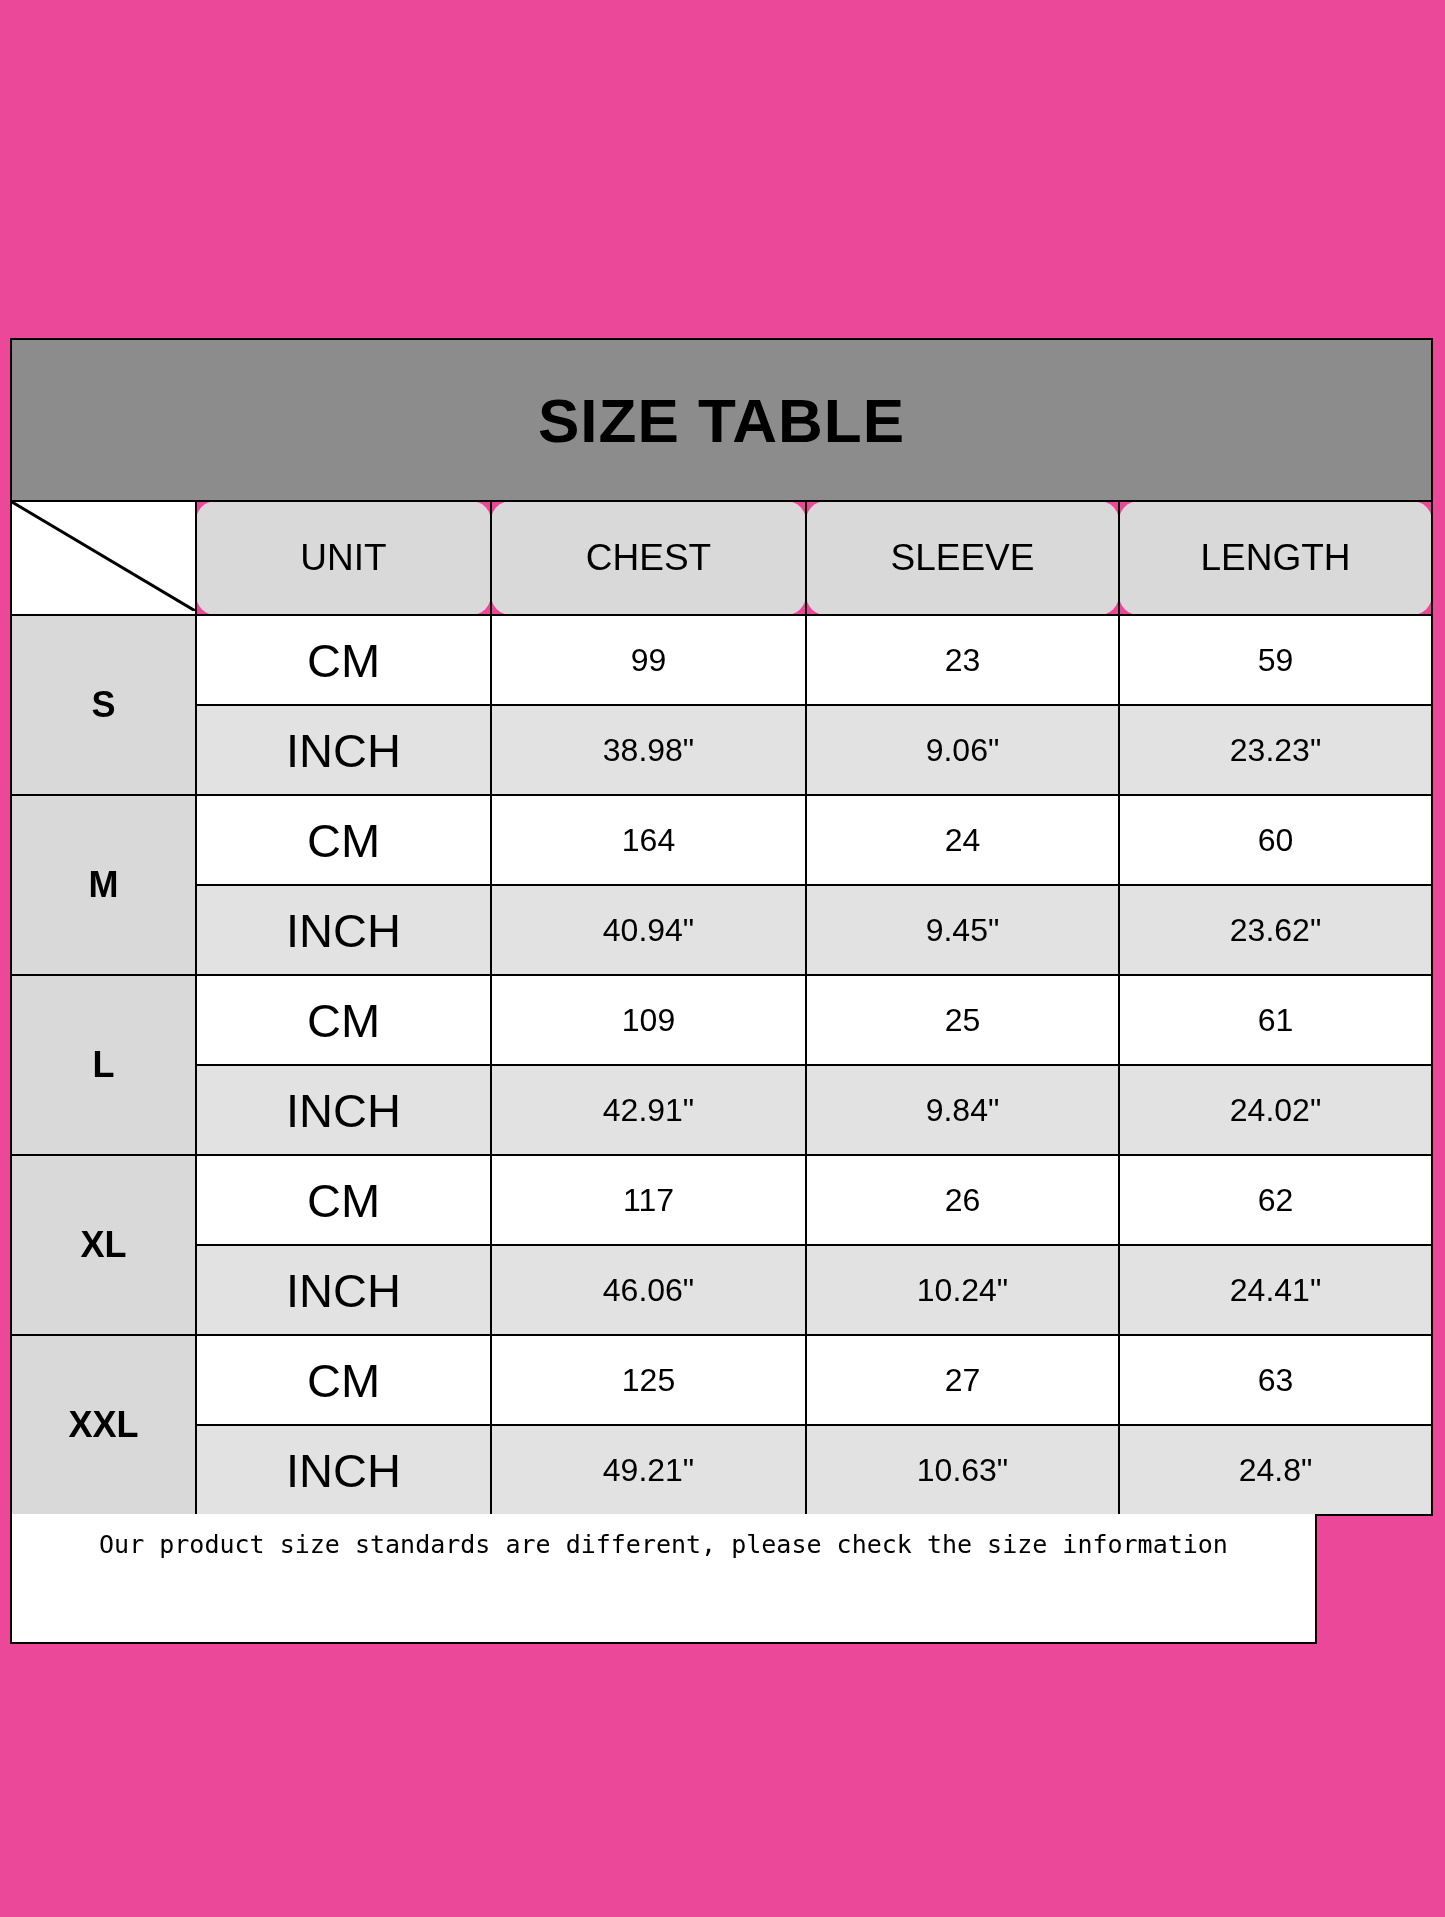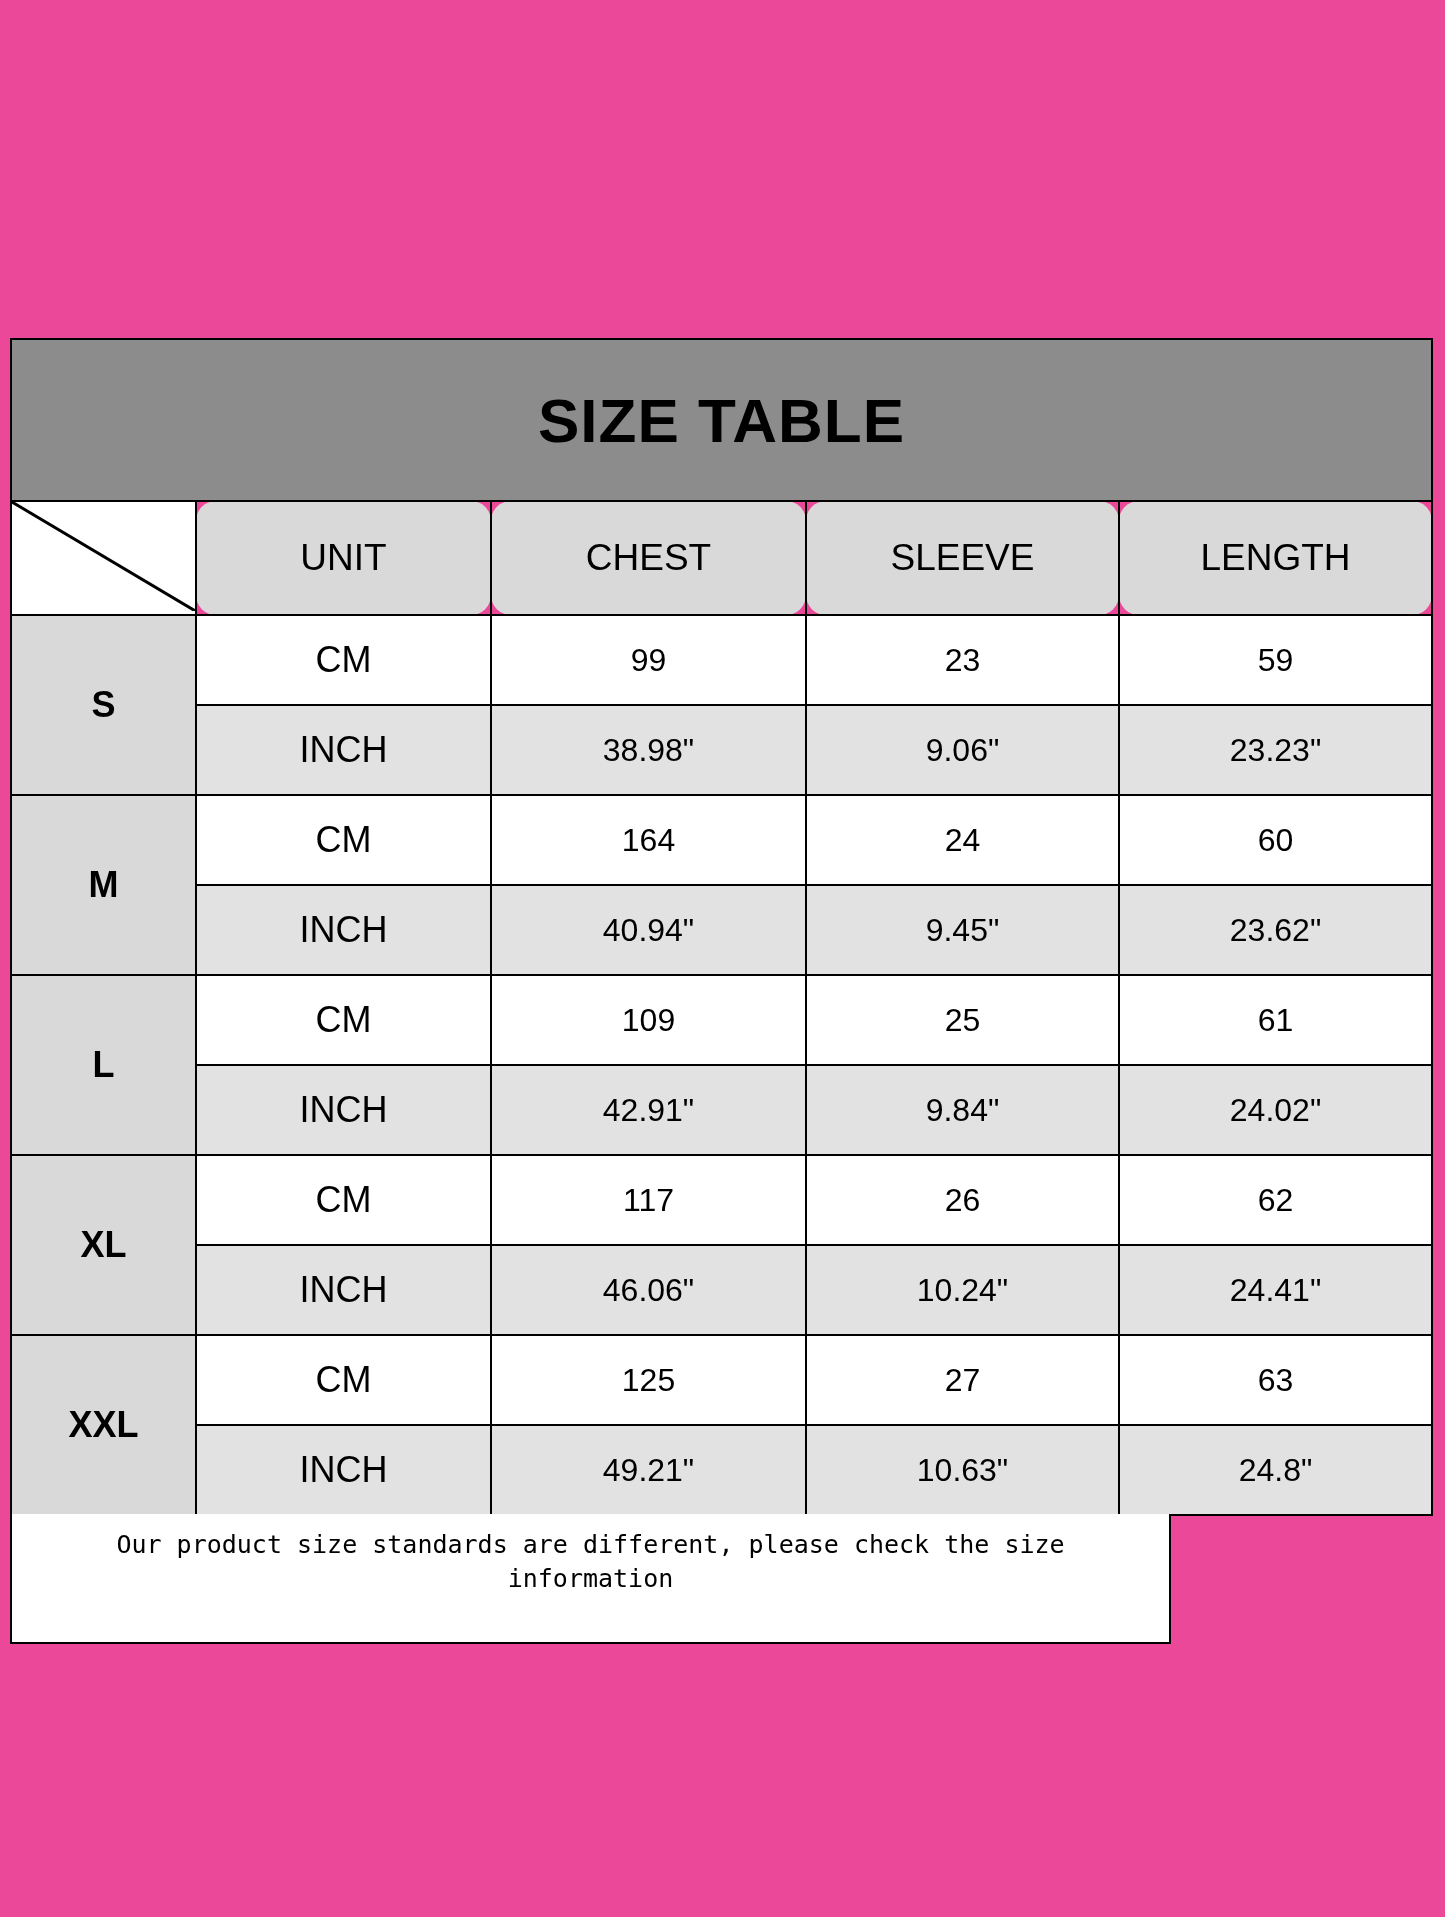--- a/index.html
+++ b/index.html
@@ -59,36 +59,36 @@
     height: 110px;
     border-radius: 20px;
   }
   .size-cell {
     background: #d9d9d9;
     font-size: 36px;
     font-weight: bold;
     width: 185px;
   }
   .unit-cell {
-    font-size: 36px;
+    font-size: 47px;
     height: 86px;
     width: 295px;
   }
   .val-cell {
     font-size: 32px;
     height: 86px;
   }
   .row-cm td { background: #ffffff; }
   .row-inch td { background: #e2e2e2; }
   .row-cm td.size-cell, .row-inch td.size-cell { background: #d9d9d9; }
   .note-wrap {
     position: absolute;
     left: 10px;
     top: 1178px;
-    width: 1161px;
+    width: 1307px;
     border: 2px solid #000;
     border-top: none;
     background: #ffffff;
     box-sizing: border-box;
     padding: 14px 18px 22px 18px;
     min-height: 130px;
   }
   .note-text {
     font-family: "DejaVu Sans Mono", monospace;
     font-size: 25px;

